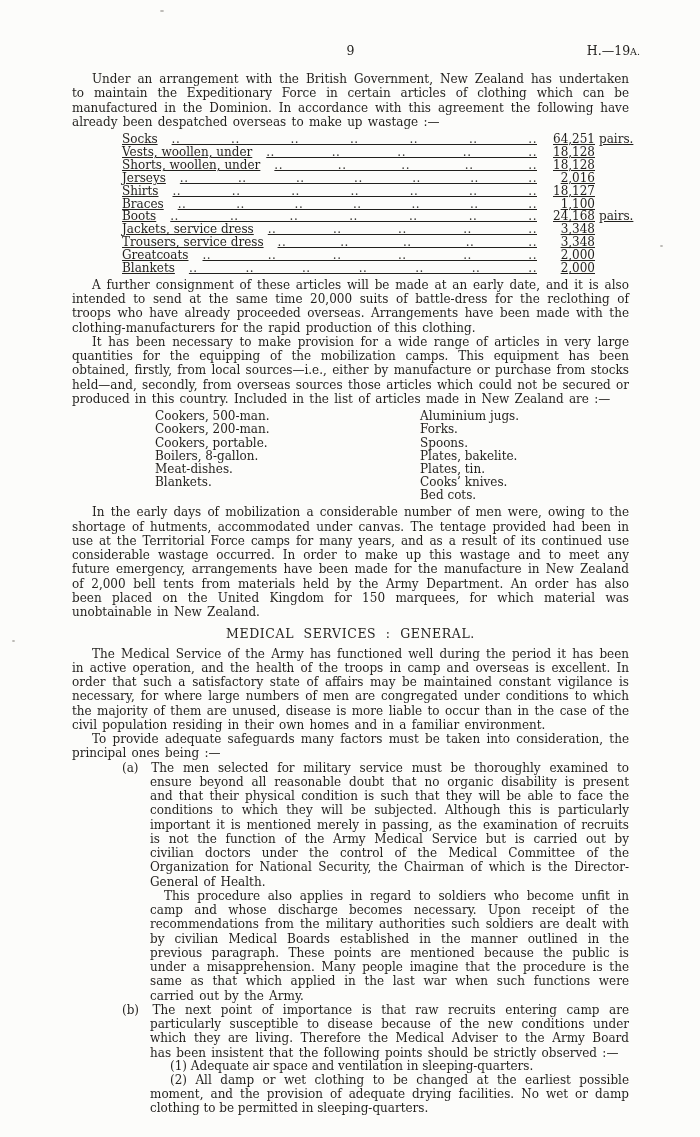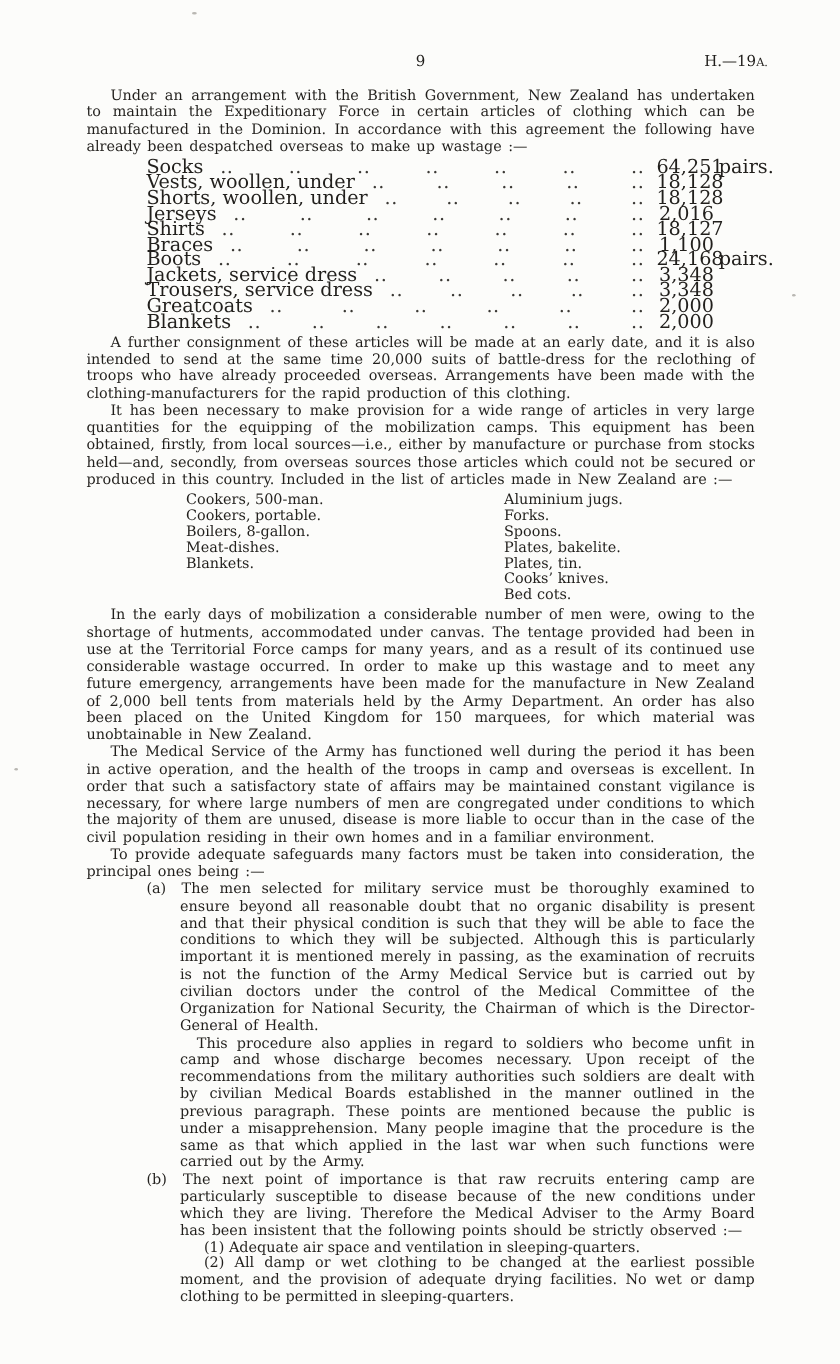--- a/index.html
+++ b/index.html
@@ -12,21 +12,21 @@
   .speck { position:absolute; background:#b9b7b2; border-radius:50%; }
   .content { position:absolute; left:72px; top:44px; width:557px; }
 
   .header-row { position:relative; height:16px; margin-bottom:12px; font-size:12.5px; }
   .page-num { position:absolute; left:50%; transform:translateX(-50%); }
   .doc-ref { position:absolute; right:-11px; white-space:nowrap; }
   .smallcap { font-size:9.5px; }
 
   p.body { text-align:justify; text-indent:20px; word-spacing:1.5px; }
 
-  .clothing { margin:4px 0 3px; padding-left:50px; font-size:16px; line-height:12.9px; }
+  .clothing { margin:4px 0 3px; padding-left:50px; font-size:12px; line-height:12.9px;text-decoration:underline; }
   .c-row { display:flex; align-items:baseline; }
   .c-name { white-space:nowrap; }
   .c-dots { flex:1; overflow:hidden; white-space:nowrap; text-align:justify; text-align-last:justify; padding:0 10px 0 14px; color:#3a3834; letter-spacing:0.5px; }
   .c-val { width:48px; text-align:right; white-space:nowrap; }
   .c-unit { width:34px; padding-left:4px; white-space:nowrap; }
 
   h2.heading { font-size:12.5px; font-weight:normal; text-align:center; letter-spacing:0.6px; word-spacing:5px; margin:8px 0 5px; }
 
   .equip { display:flex; margin:4px 0 3px; padding-left:83px; font-size:12px; line-height:13.15px; }
   .equip-col-left { width:265px; }
@@ -125,38 +125,40 @@
     </div>
 
     <p class="body">A further consignment of these articles will be made at an early date, and it is also intended to send at the same time 20,000 suits of battle-dress for the reclothing of troops who have already proceeded overseas.  Arrangements have been made with the clothing-manufacturers for the rapid production of this clothing.</p>
 
 
     <p class="body">It has been necessary to make provision for a wide range of articles in very large quantities for the equipping of the mobilization camps.  This equipment has been obtained, firstly, from local sources—i.e., either by manufacture or purchase from stocks held—and, secondly, from overseas sources those articles which could not be secured or produced in this country.  Included in the list of articles made in New Zealand are :—</p>
 
     <div class="equip">
       <div class="equip-col-left">
         <span class="equip-item">Cookers, 500-man.</span>
+        <span class="equip-item">Cookers, 200-man.</span>
         <span class="equip-item">Cookers, portable.</span>
         <span class="equip-item">Boilers, 8-gallon.</span>
         <span class="equip-item">Meat-dishes.</span>
         <span class="equip-item">Blankets.</span>
       </div>
       <div class="equip-col-right">
         <span class="equip-item">Aluminium jugs.</span>
         <span class="equip-item">Forks.</span>
         <span class="equip-item">Spoons.</span>
         <span class="equip-item">Plates, bakelite.</span>
         <span class="equip-item">Plates, tin.</span>
         <span class="equip-item">Cooks’ knives.</span>
         <span class="equip-item">Bed cots.</span>
       </div>
     </div>
 
     <p class="body">In the early days of mobilization a considerable number of men were, owing to the shortage of hutments, accommodated under canvas.  The tentage provided had been in use at the Territorial Force camps for many years, and as a result of its continued use considerable wastage occurred.  In order to make up this wastage and to meet any future emergency, arrangements have been made for the manufacture in New Zealand of 2,000 bell tents from materials held by the Army Department.  An order has also been placed on the United Kingdom for 150 marquees, for which material was unobtainable in New Zealand.</p>
 
+    <h2 class="heading">MEDICAL SERVICES : GENERAL.</h2>
 
     <p class="body">The Medical Service of the Army has functioned well during the period it has been in active operation, and the health of the troops in camp and overseas is excellent.  In order that such a satisfactory state of affairs may be maintained constant vigilance is necessary, for where large numbers of men are congregated under conditions to which the majority of them are unused, disease is more liable to occur than in the case of the civil population residing in their own homes and in a familiar environment.</p>
     <p class="body">To provide adequate safeguards many factors must be taken into consideration, the principal ones being :—</p>
 
     <div class="item"><span class="item-label">(a)</span> <span>The men selected for military service must be thoroughly examined to ensure beyond all reasonable doubt that no organic disability is present and that their physical condition is such that they will be able to face the conditions to which they will be subjected.  Although this is particularly important it is mentioned merely in passing, as the examination of recruits is not the function of the Army Medical Service but is carried out by civilian doctors under the control of the Medical Committee of the Organization for National Security, the Chairman of which is the Director-General of Health.</span></div>
     <div class="item-cont">This procedure also applies in regard to soldiers who become unfit in camp and whose discharge becomes necessary.  Upon receipt of the recommendations from the military authorities such soldiers are dealt with by civilian Medical Boards established in the manner outlined in the previous paragraph.  These points are mentioned because the public is under a misapprehension.  Many people imagine that the procedure is the same as that which applied in the last war when such functions were carried out by the Army.</div>
 
     <div class="item"><span class="item-label">(b)</span> <span>The next point of importance is that raw recruits entering camp are particularly susceptible to disease because of the new conditions under which they are living.  Therefore the Medical Adviser to the Army Board has been insistent that the following points should be strictly observed :—</span></div>
 
     <div class="subitem">(1) Adequate air space and ventilation in sleeping-quarters.</div>

